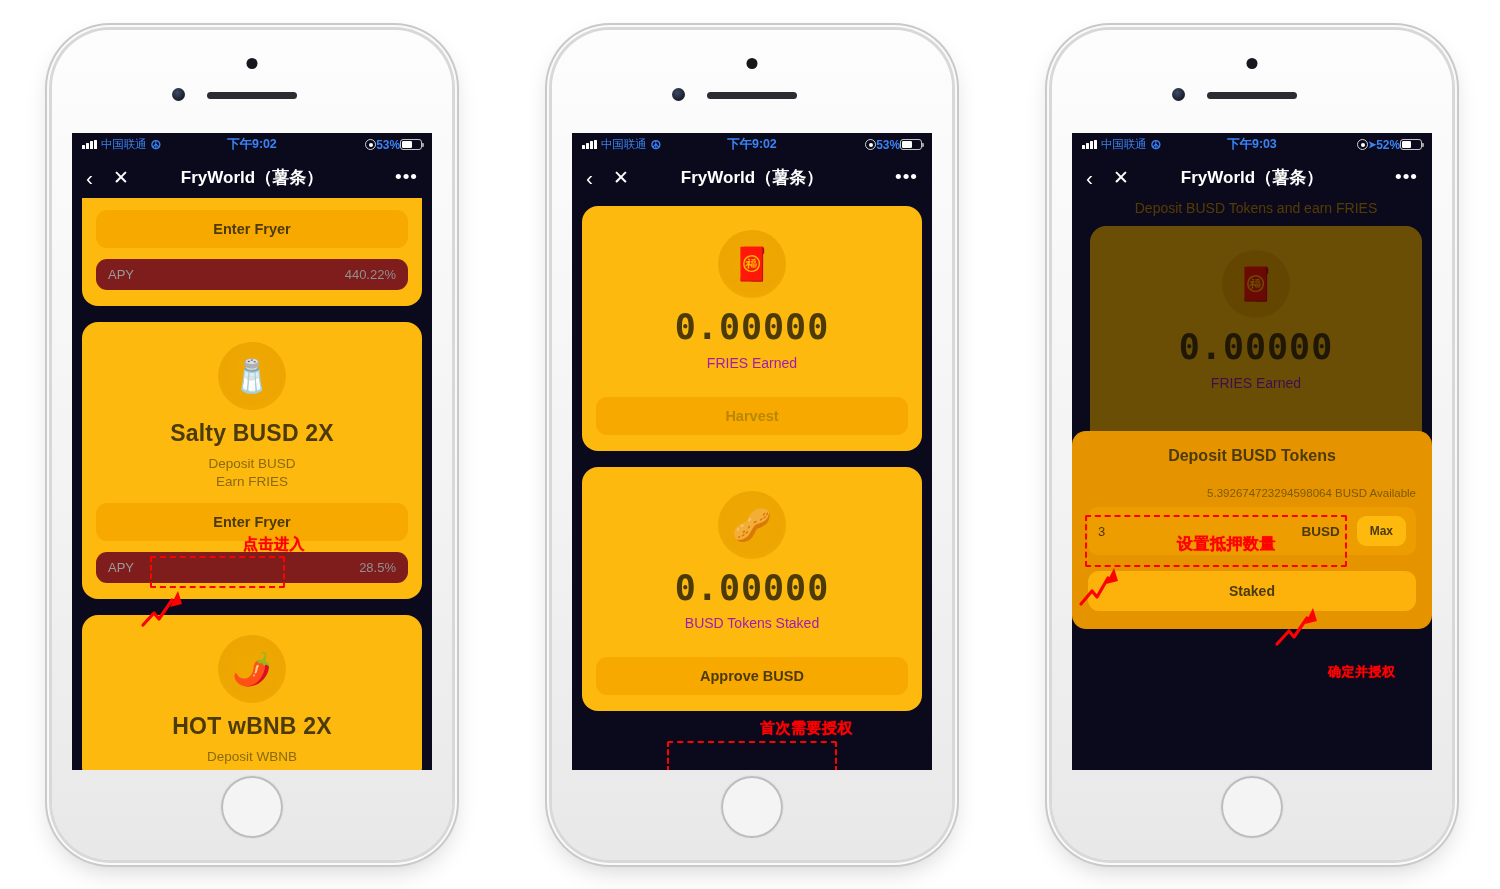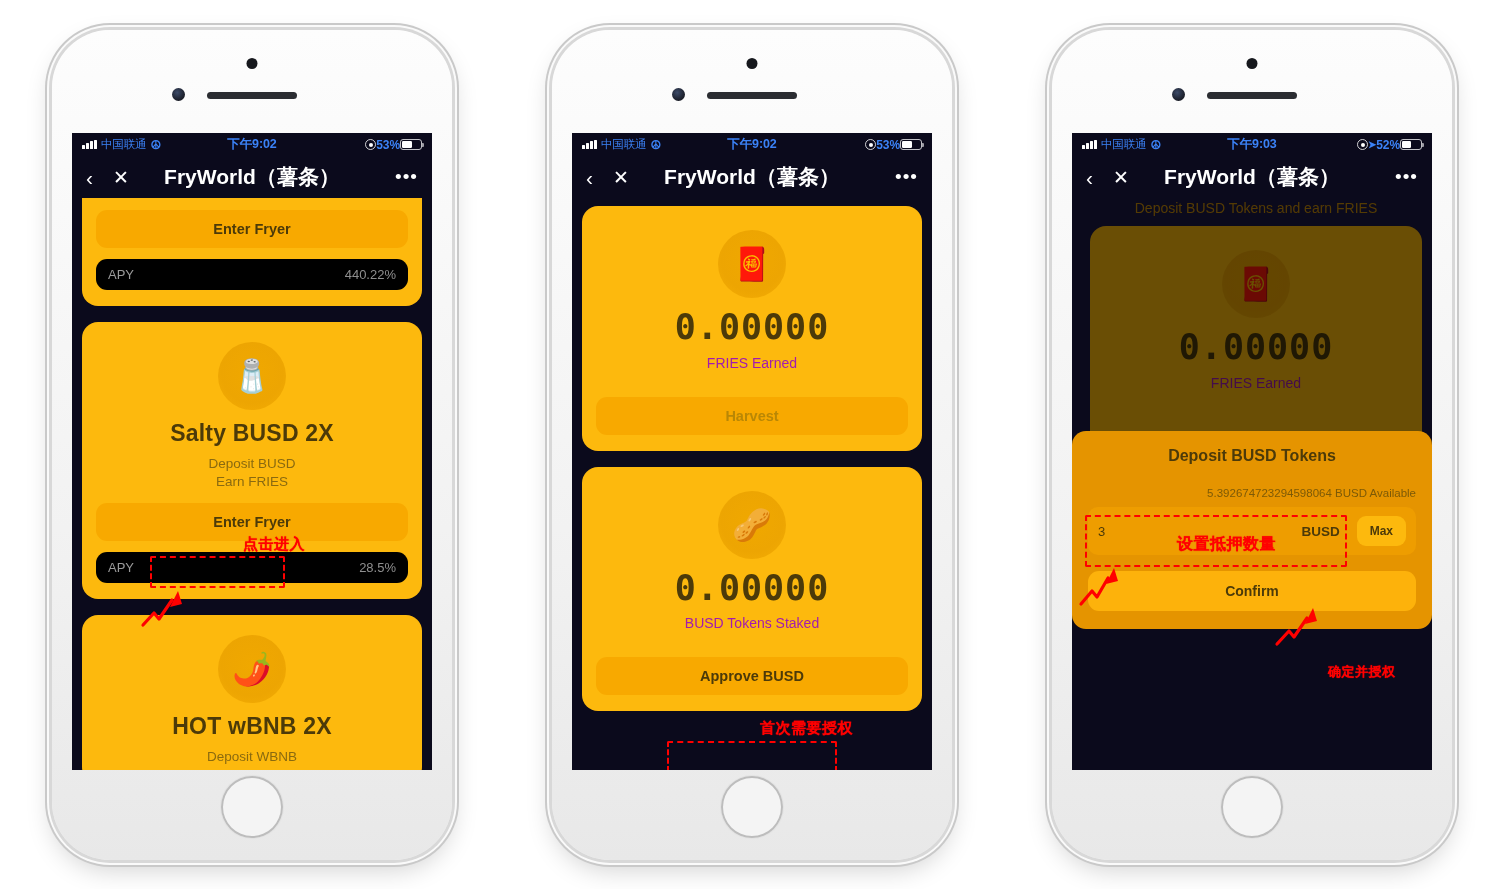--- a/index.html
+++ b/index.html
@@ -137,21 +137,21 @@
     padding: 0 14px;
     color: #fff;
     position: relative;
   }
   .nav-back { font-size: 21px; font-weight: 300; line-height: 1; cursor: pointer; }
   .nav-close { font-size: 19px; font-weight: 300; margin-left: 20px; line-height: 1; cursor: pointer; }
   .nav-title {
     position: absolute;
     left: 0; right: 0;
     text-align: center;
-    font-size: 21px;
+    font-size: 17px;
     font-weight: 600;
     pointer-events: none;
   }
   .nav-more { margin-left: auto; font-size: 19px; letter-spacing: 1px; line-height: 0.7; cursor: pointer; }
 
   
   .content {
     height: 572px;
     position: relative;
     overflow: hidden;
@@ -214,21 +214,21 @@
     padding: 11px 0;
     font-family: "Liberation Sans", sans-serif;
     font-size: 14.5px;
     font-weight: 700;
     color: #4c3a09;
     margin-top: 12px;
     cursor: pointer;
   }
   .btn-fry.dim { color: #b98705; }
   .apy-bar {
-    background: #000000;
+    background: #7f1d1d;
     border-radius: 11px;
     margin-top: 11px;
     padding: 8px 12px;
     display: flex;
     justify-content: space-between;
     font-size: 13px;
     color: #9a9a9a;
   }
   .apy-bar .v { color: #8f8f8f; }
 
@@ -554,21 +554,21 @@
         <div class="modal">
           <div class="modal-title">Deposit BUSD Tokens</div>
           <div class="modal-balance">5.392674723294598064 BUSD Available</div>
           <div class="modal-input-row">
             <span class="mi-val">3</span>
             <span class="mi-spacer"></span>
             <span class="mi-unit">BUSD</span>
             <button class="mi-max">Max</button>
           </div>
           <div class="modal-actions">
-            <button>Confirm</button>
+            <button>Staked</button>
           </div>
         </div>
 
         <div class="ann-label" style="left:105px; top:336px; font-size:16px;">设置抵押数量</div>
         <div class="ann-box" style="left:13px; top:317px; width:262px; height:52px;"></div>
         <svg class="ann-arrow" style="left:5px; top:362px;" width="52" height="48" viewBox="0 0 52 48">
           <path d="M4 44 L15 31 L20 37 L31 18" stroke="#ff0000" stroke-width="3.2" fill="none" stroke-linecap="round" stroke-linejoin="round"></path>
           <path d="M37 8 L29 24 L41 21 Z" fill="#ff0000"></path>
         </svg>
 

